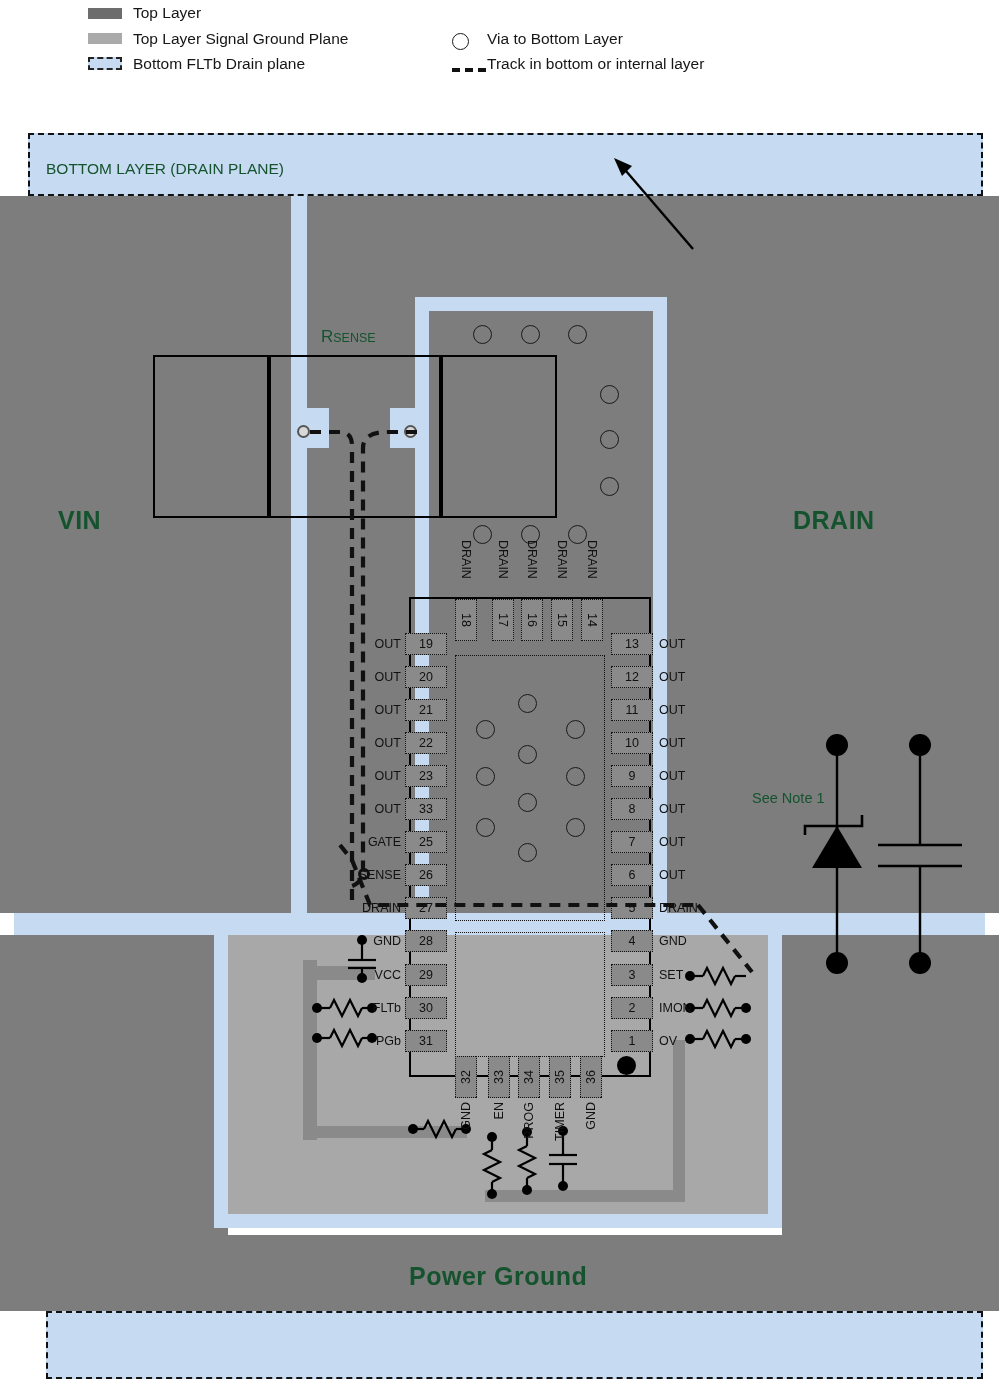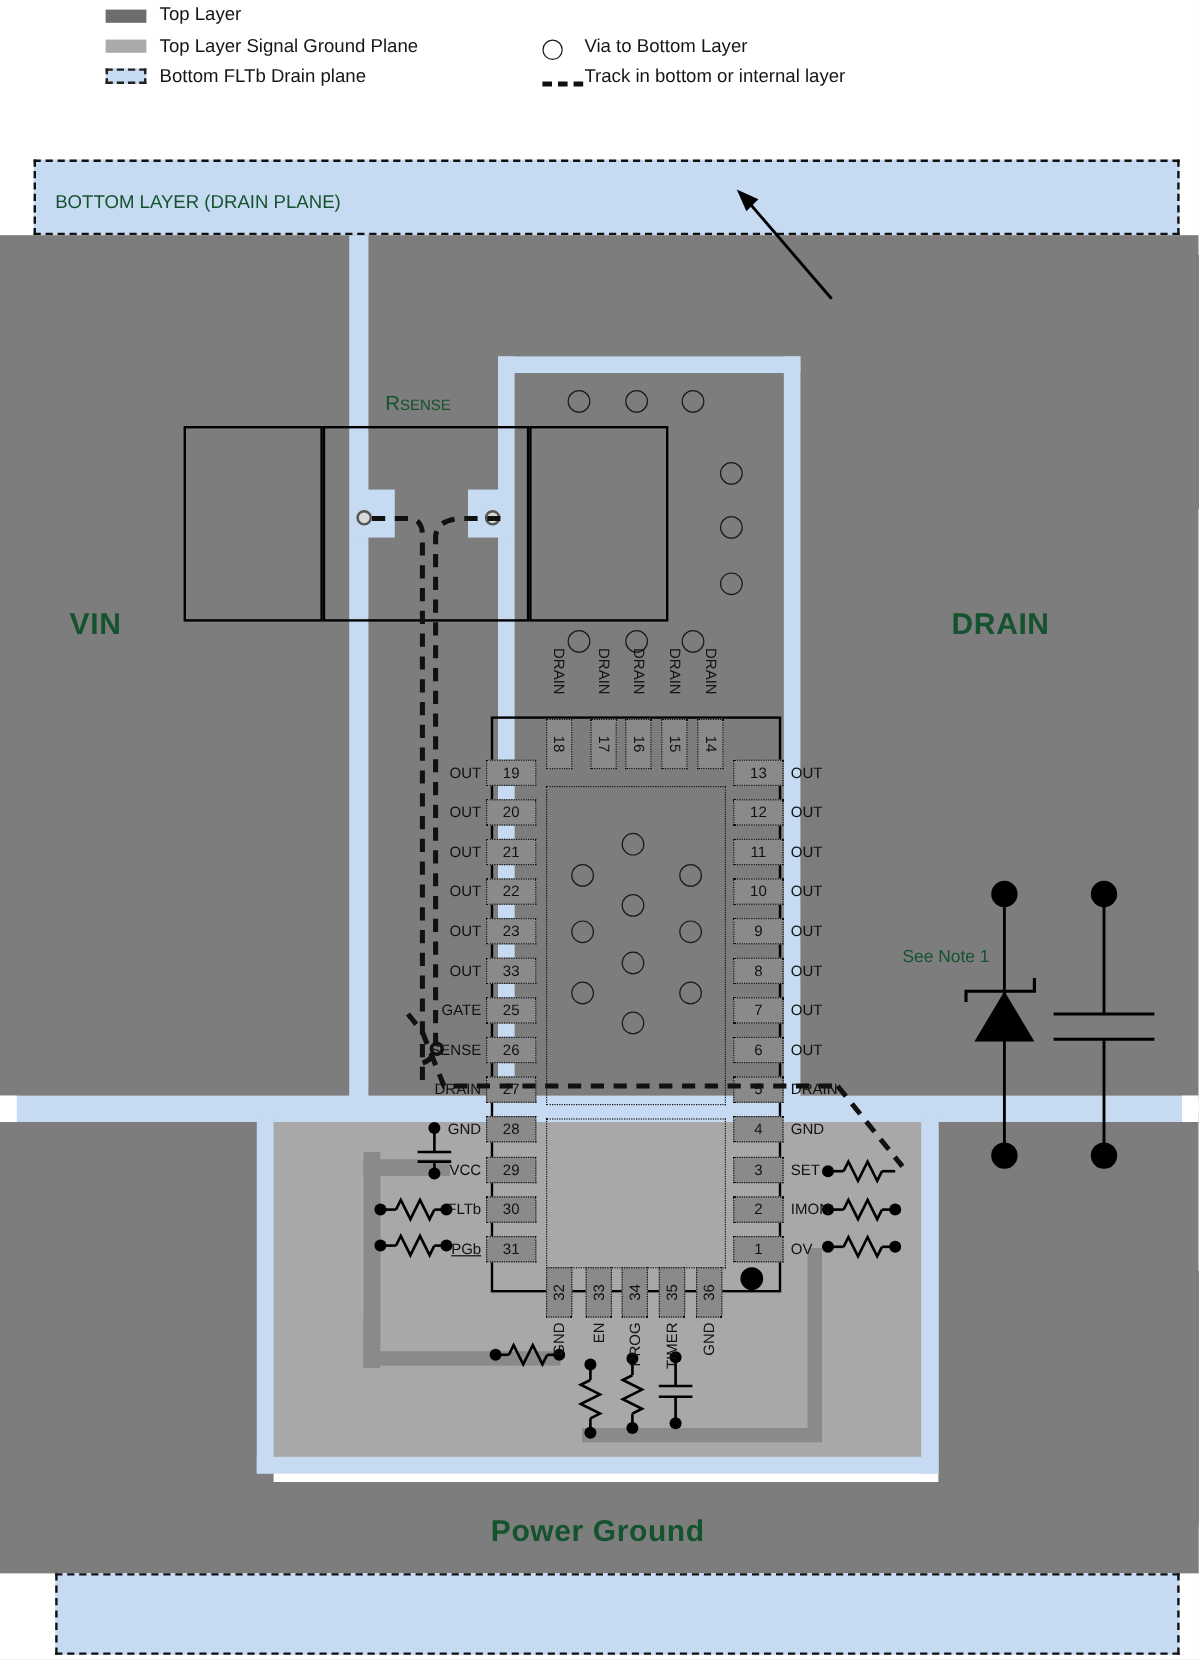--- a/index.html
+++ b/index.html
@@ -180,21 +180,21 @@
       <div class="pad" style="left:405px;top:930px;width:42px;height:22px;">28</div>
       <div class="pinlbl r" style="left: 315px; top: 933.5px; width: 86px; z-index: 5;">GND</div>
       <div class="trace" style="left:327px;top:929px;width:78px;height:24px;z-index:-1;"></div>
       <div class="pad" style="left:405px;top:964px;width:42px;height:22px;">29</div>
       <div class="pinlbl r" style="left: 315px; top: 967.5px; width: 86px; z-index: 5;">VCC</div>
       <div class="trace" style="left:327px;top:963px;width:78px;height:24px;z-index:-1;"></div>
       <div class="pad" style="left:405px;top:997px;width:42px;height:22px;">30</div>
       <div class="pinlbl r" style="left: 315px; top: 1000.5px; width: 86px; z-index: 5;">FLTb</div>
       <div class="trace" style="left:327px;top:996px;width:78px;height:24px;z-index:-1;"></div>
       <div class="pad" style="left:405px;top:1030px;width:42px;height:22px;">31</div>
-      <div class="pinlbl r" style="left: 315px; top: 1033.5px; width: 86px; z-index: 5; text-decoration: underline;">PGb</div>
+      <div class="pinlbl r" style="left: 315px; top: 1033.5px; width: 86px; z-index: 5;">PGb</div>
       <div class="trace" style="left:327px;top:1029px;width:78px;height:24px;z-index:-1;"></div>
       <div class="pad" style="left:611px;top:633px;width:42px;height:22px;">13</div>
       <div class="trace" style="left:653px;top:632px;width:78px;height:24px;z-index:-1;"></div>
       <div class="pinlbl" style="left: 659px; top: 636.5px; z-index: 5;">OUT</div>
       <div class="pad" style="left:611px;top:666px;width:42px;height:22px;">12</div>
       <div class="trace" style="left:653px;top:665px;width:78px;height:24px;z-index:-1;"></div>
       <div class="pinlbl" style="left: 659px; top: 669.5px; z-index: 5;">OUT</div>
       <div class="pad" style="left:611px;top:699px;width:42px;height:22px;">11</div>
       <div class="trace" style="left:653px;top:698px;width:78px;height:24px;z-index:-1;"></div>
       <div class="pinlbl" style="left: 659px; top: 702.5px; z-index: 5;">OUT</div>

